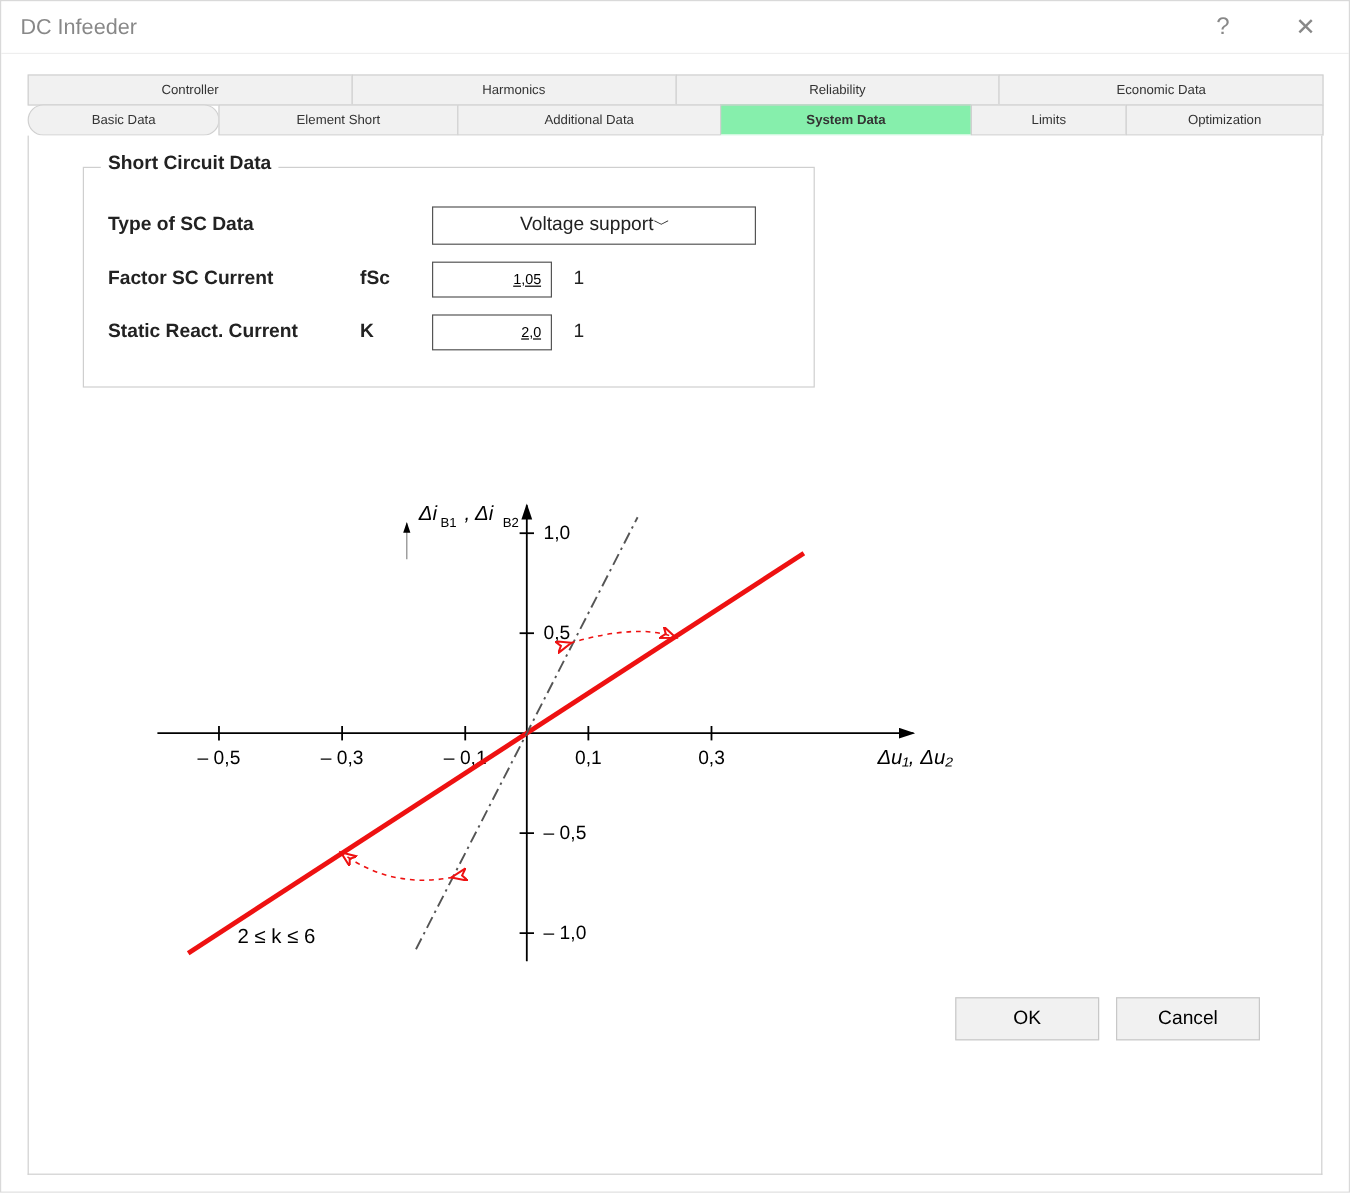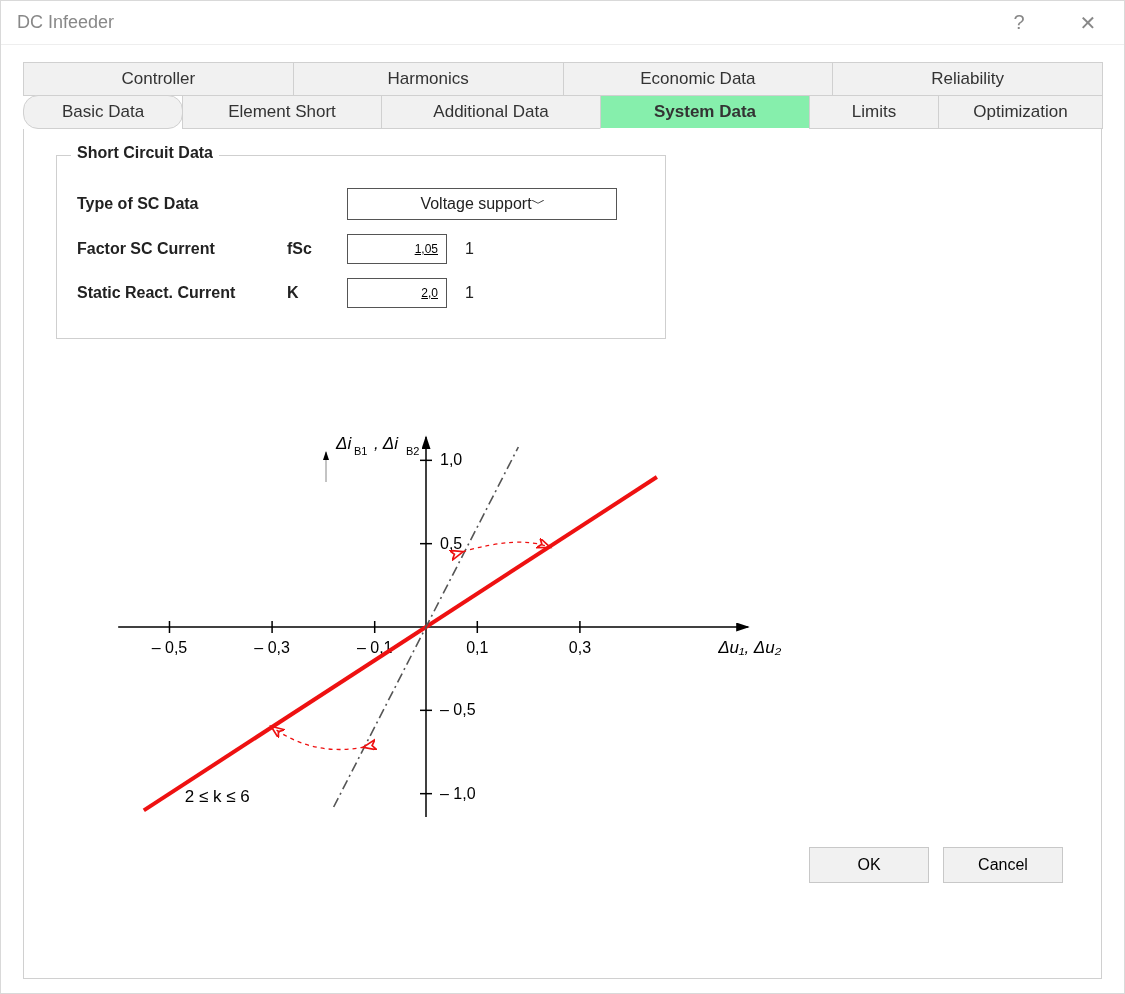--- a/index.html
+++ b/index.html
@@ -39,21 +39,21 @@
   }
 
   
   .tabs { display:flex; flex-direction:column; }
   .tabrow { display:flex; }
   .tab {
     background:#f1f1f1;
     border:1px solid #d0d0d0;
     padding:6px 0;
     text-align:center;
-    font-size:17px;
+    font-size:11px;
     color:#333;
     cursor:pointer;
     margin-right:-1px;
     margin-top:-1px;
   }
   .tab.active {
     background:#86efac;
     font-weight:600;
     border-bottom:1px solid #fff;
   }
@@ -63,21 +63,21 @@
   .row2 .t-add   { flex:0 0 220px;}
   .row2 .t-sys   { flex:0 0 210px;}
   .row2 .t-lim   { flex:0 0 130px;}
   .row2 .t-opt   { flex:1;}
 
   .panel {
     border:1px solid #d0d0d0;
     border-top:none;
     background:#fff;
     flex:1;
-    padding:26px 32px;
+    padding:26px 45px;
     position:relative;
   }
 
   
   .group {
     border:1px solid #cfcfcf;
     width:610px;
     padding:18px 20px 30px 20px;
     position:relative;
   }
@@ -124,22 +124,22 @@
     <div class="tb-icon">?</div>
     <div class="tb-icon">✕</div>
   </div>
 
   <div class="content">
 
     <div class="tabs">
       <div class="tabrow row1">
         <div class="tab">Controller</div>
         <div class="tab">Harmonics</div>
+        <div class="tab">Reliability</div>
         <div class="tab">Economic Data</div>
-        <div class="tab">Reliability</div>
       </div>
       <div class="tabrow row2">
         <div class="tab t-basic">Basic Data</div>
         <div class="tab t-elem">Element Short</div>
         <div class="tab t-add">Additional Data</div>
         <div class="tab t-sys active">System Data</div>
         <div class="tab t-lim">Limits</div>
         <div class="tab t-opt">Optimization</div>
       </div>
     </div>

